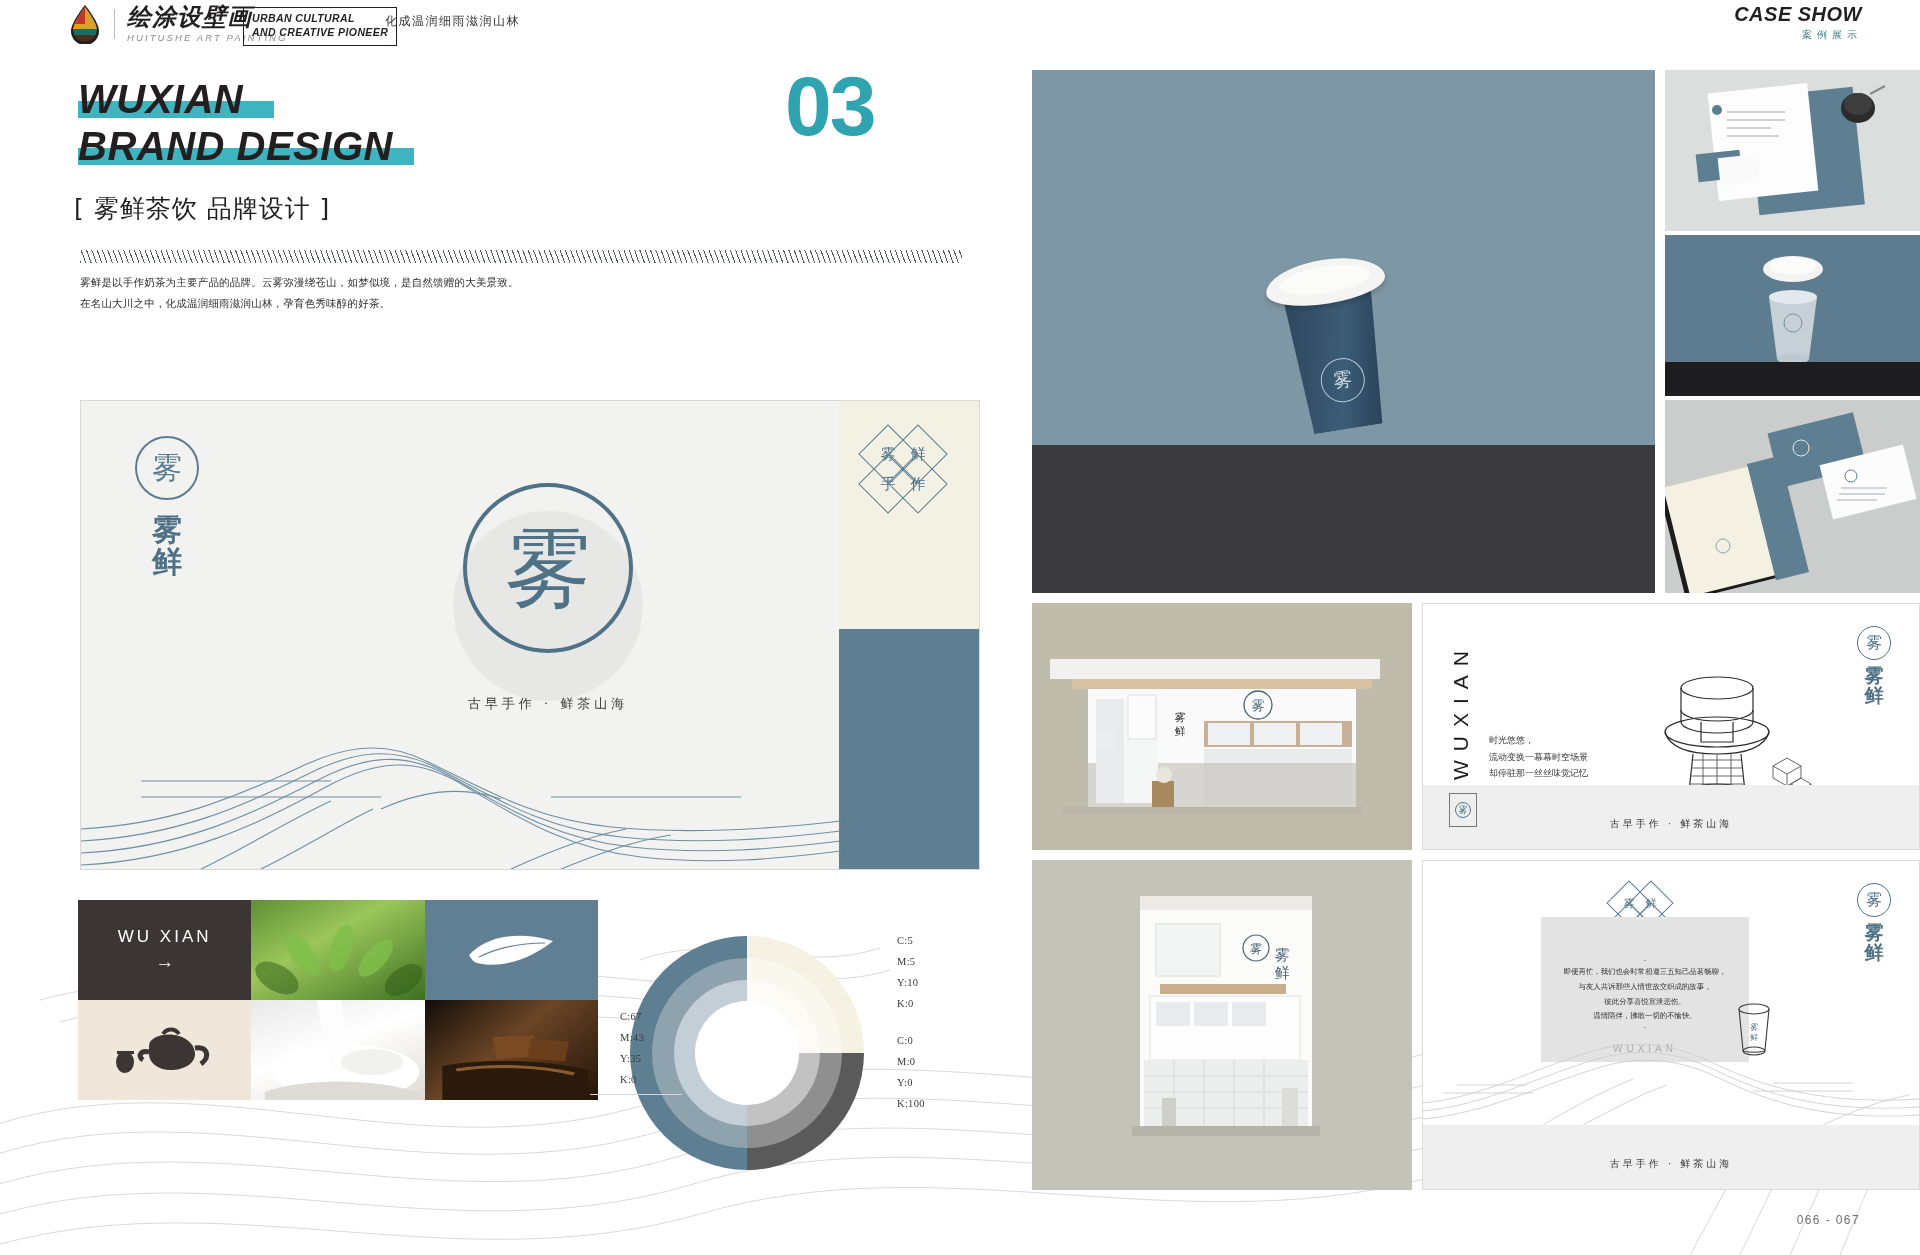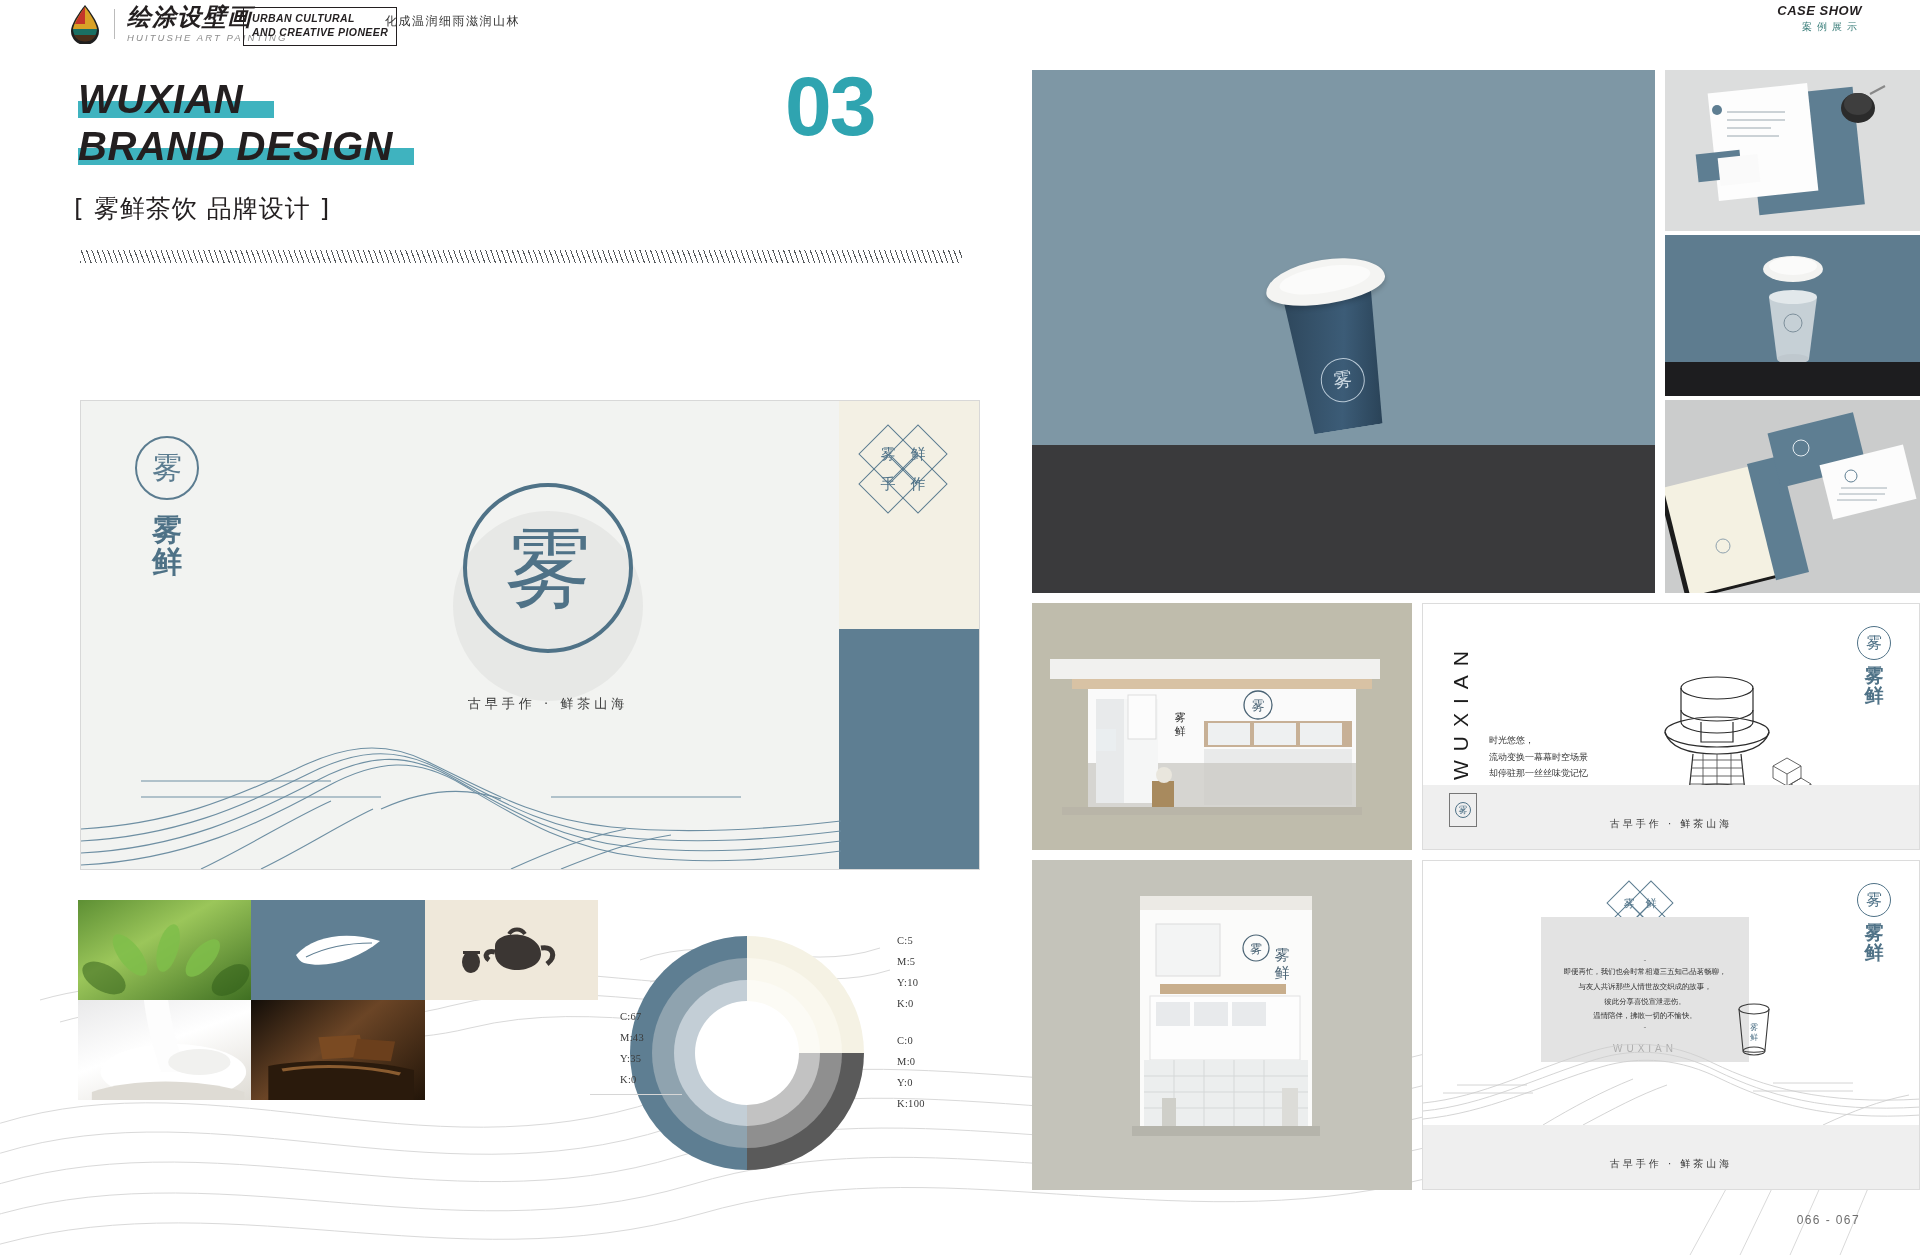--- a/index.html
+++ b/index.html
@@ -19,21 +19,21 @@
   .brandmark { position:absolute; left:68px; top:4px; display:flex; align-items:center;font-style:italic; }
   .drop-logo { width:34px; height:40px; }
   .brand-divider { width:1px; height:30px; background:#bbb; margin:0 12px; }
   .brand-cn { font-family:"DejaVu Sans", sans-serif; font-size:24px; font-weight:bold; color:#231f20; letter-spacing:1px; line-height:1; }
   .brand-en { font-size:9.5px; color:#8d8d8d; letter-spacing:2.1px; margin-top:3px; font-family:"Liberation Sans", sans-serif; }
   .slogan-box { position:absolute; left:243px; top:7px; border:1.4px solid #231f20; padding:4px 8px 5px 8px; }
   .slogan-box div { font-size:10.5px; font-weight:bold; font-style:italic; color:#231f20; letter-spacing:0.4px; line-height:1.32; }
   .slogan-cn { position:absolute; left:385px; top:13px; font-family:"DejaVu Sans",sans-serif; font-size:12px; color:#333; letter-spacing:1.5px; }
 
   .caseshow { position:absolute; right:58px; top:3px; text-align:right; }
-  .caseshow-en { font-size:13px; font-weight:bold; font-style:italic; color:#231f20; letter-spacing:0.5px; }
+  .caseshow-en { font-size:20px; font-weight:bold; font-style:italic; color:#231f20; letter-spacing:0.5px; }
   .caseshow-cn { font-family:"DejaVu Sans",sans-serif; font-size:10px; color:#3c7f7b; letter-spacing:5px; margin-top:2px; }
 
   
   .left-col { position:absolute; left:0; top:0; width:1020px; height:1255px; z-index:4; }
 
   .title-wrap { position:absolute; left:78px; top:78px; }
   .t-line { position:relative; display:inline-block; margin-bottom:4px; }
   .t-hl { position:absolute; left:0; bottom:3px; height:17px; background:#3FB3BF; z-index:0; }
   .t-line span.txt { position:relative; z-index:1; font-size:40px; font-weight:bold; font-style:italic; color:#231f20; letter-spacing:0.5px; line-height:1.08; font-family:"Liberation Sans", sans-serif; }
 
@@ -198,20 +198,24 @@
       <span class="txt">BRAND DESIGN</span>
     </div>
   </div>
 
   <div class="subtitle">[ 雾鲜茶饮 品牌设计 ]</div>
   <div class="sec-num">03</div>
 
   <div class="hatch-rule"></div>
 
   <div class="body-copy">
+    <p>
+      <span>雾鲜是以手作奶茶为主要产品的品牌。云雾弥漫绕苍山，如梦似境，是自然馈赠的大美景致。</span><br>
+      <span>在名山大川之中，化成温润细雨滋润山林，孕育色秀味醇的好茶。</span>
+    </p>
   </div>
 
   <div class="hero">
     <div class="hero-right-panel"></div>
     <div class="hero-right-blue"></div>
 
     <div class="mini-logo">
       <div class="seal">雾</div>
       <div class="calli">
         <div>雾</div>
@@ -248,20 +252,24 @@
         <path d="M0,186 C105,181 180,144 245,108 C296,80 336,78 382,106 C436,138 486,170 560,178 C632,186 696,180 760,172"></path>
         <path d="M120,190 C170,166 210,140 250,122 M180,190 C225,168 258,146 292,130"></path>
         <path d="M430,190 C470,172 505,158 545,150 M480,190 C520,174 552,162 590,156"></path>
         <path d="M60,118 L300,118 M60,102 L250,102 M470,118 L660,118"></path>
         <path d="M300,130 C340,112 380,106 420,120"></path>
       </g>
     </svg>
   </div>
 
   <div class="photo-grid">
+    <div class="cell cell-dark">
+      <div class="wuxian-txt">WU XIAN</div>
+      <div class="arrow-r">→</div>
+    </div>
     <div class="cell cell-leaves">
       <svg width="100%" height="100%" viewBox="0 0 100 100" preserveAspectRatio="none">
         <g fill="#7fbf4a" opacity=".85">
           <ellipse cx="30" cy="55" rx="7" ry="22" transform="rotate(-20 30 55)"></ellipse>
           <ellipse cx="52" cy="48" rx="6" ry="24" transform="rotate(8 52 48)"></ellipse>
           <ellipse cx="72" cy="58" rx="7" ry="20" transform="rotate(22 72 58)"></ellipse>
         </g>
         <g fill="#2f5c18" opacity=".5">
           <ellipse cx="15" cy="78" rx="10" ry="18" transform="rotate(-30 15 78)"></ellipse>
           <ellipse cx="88" cy="80" rx="9" ry="17" transform="rotate(25 88 80)"></ellipse>

